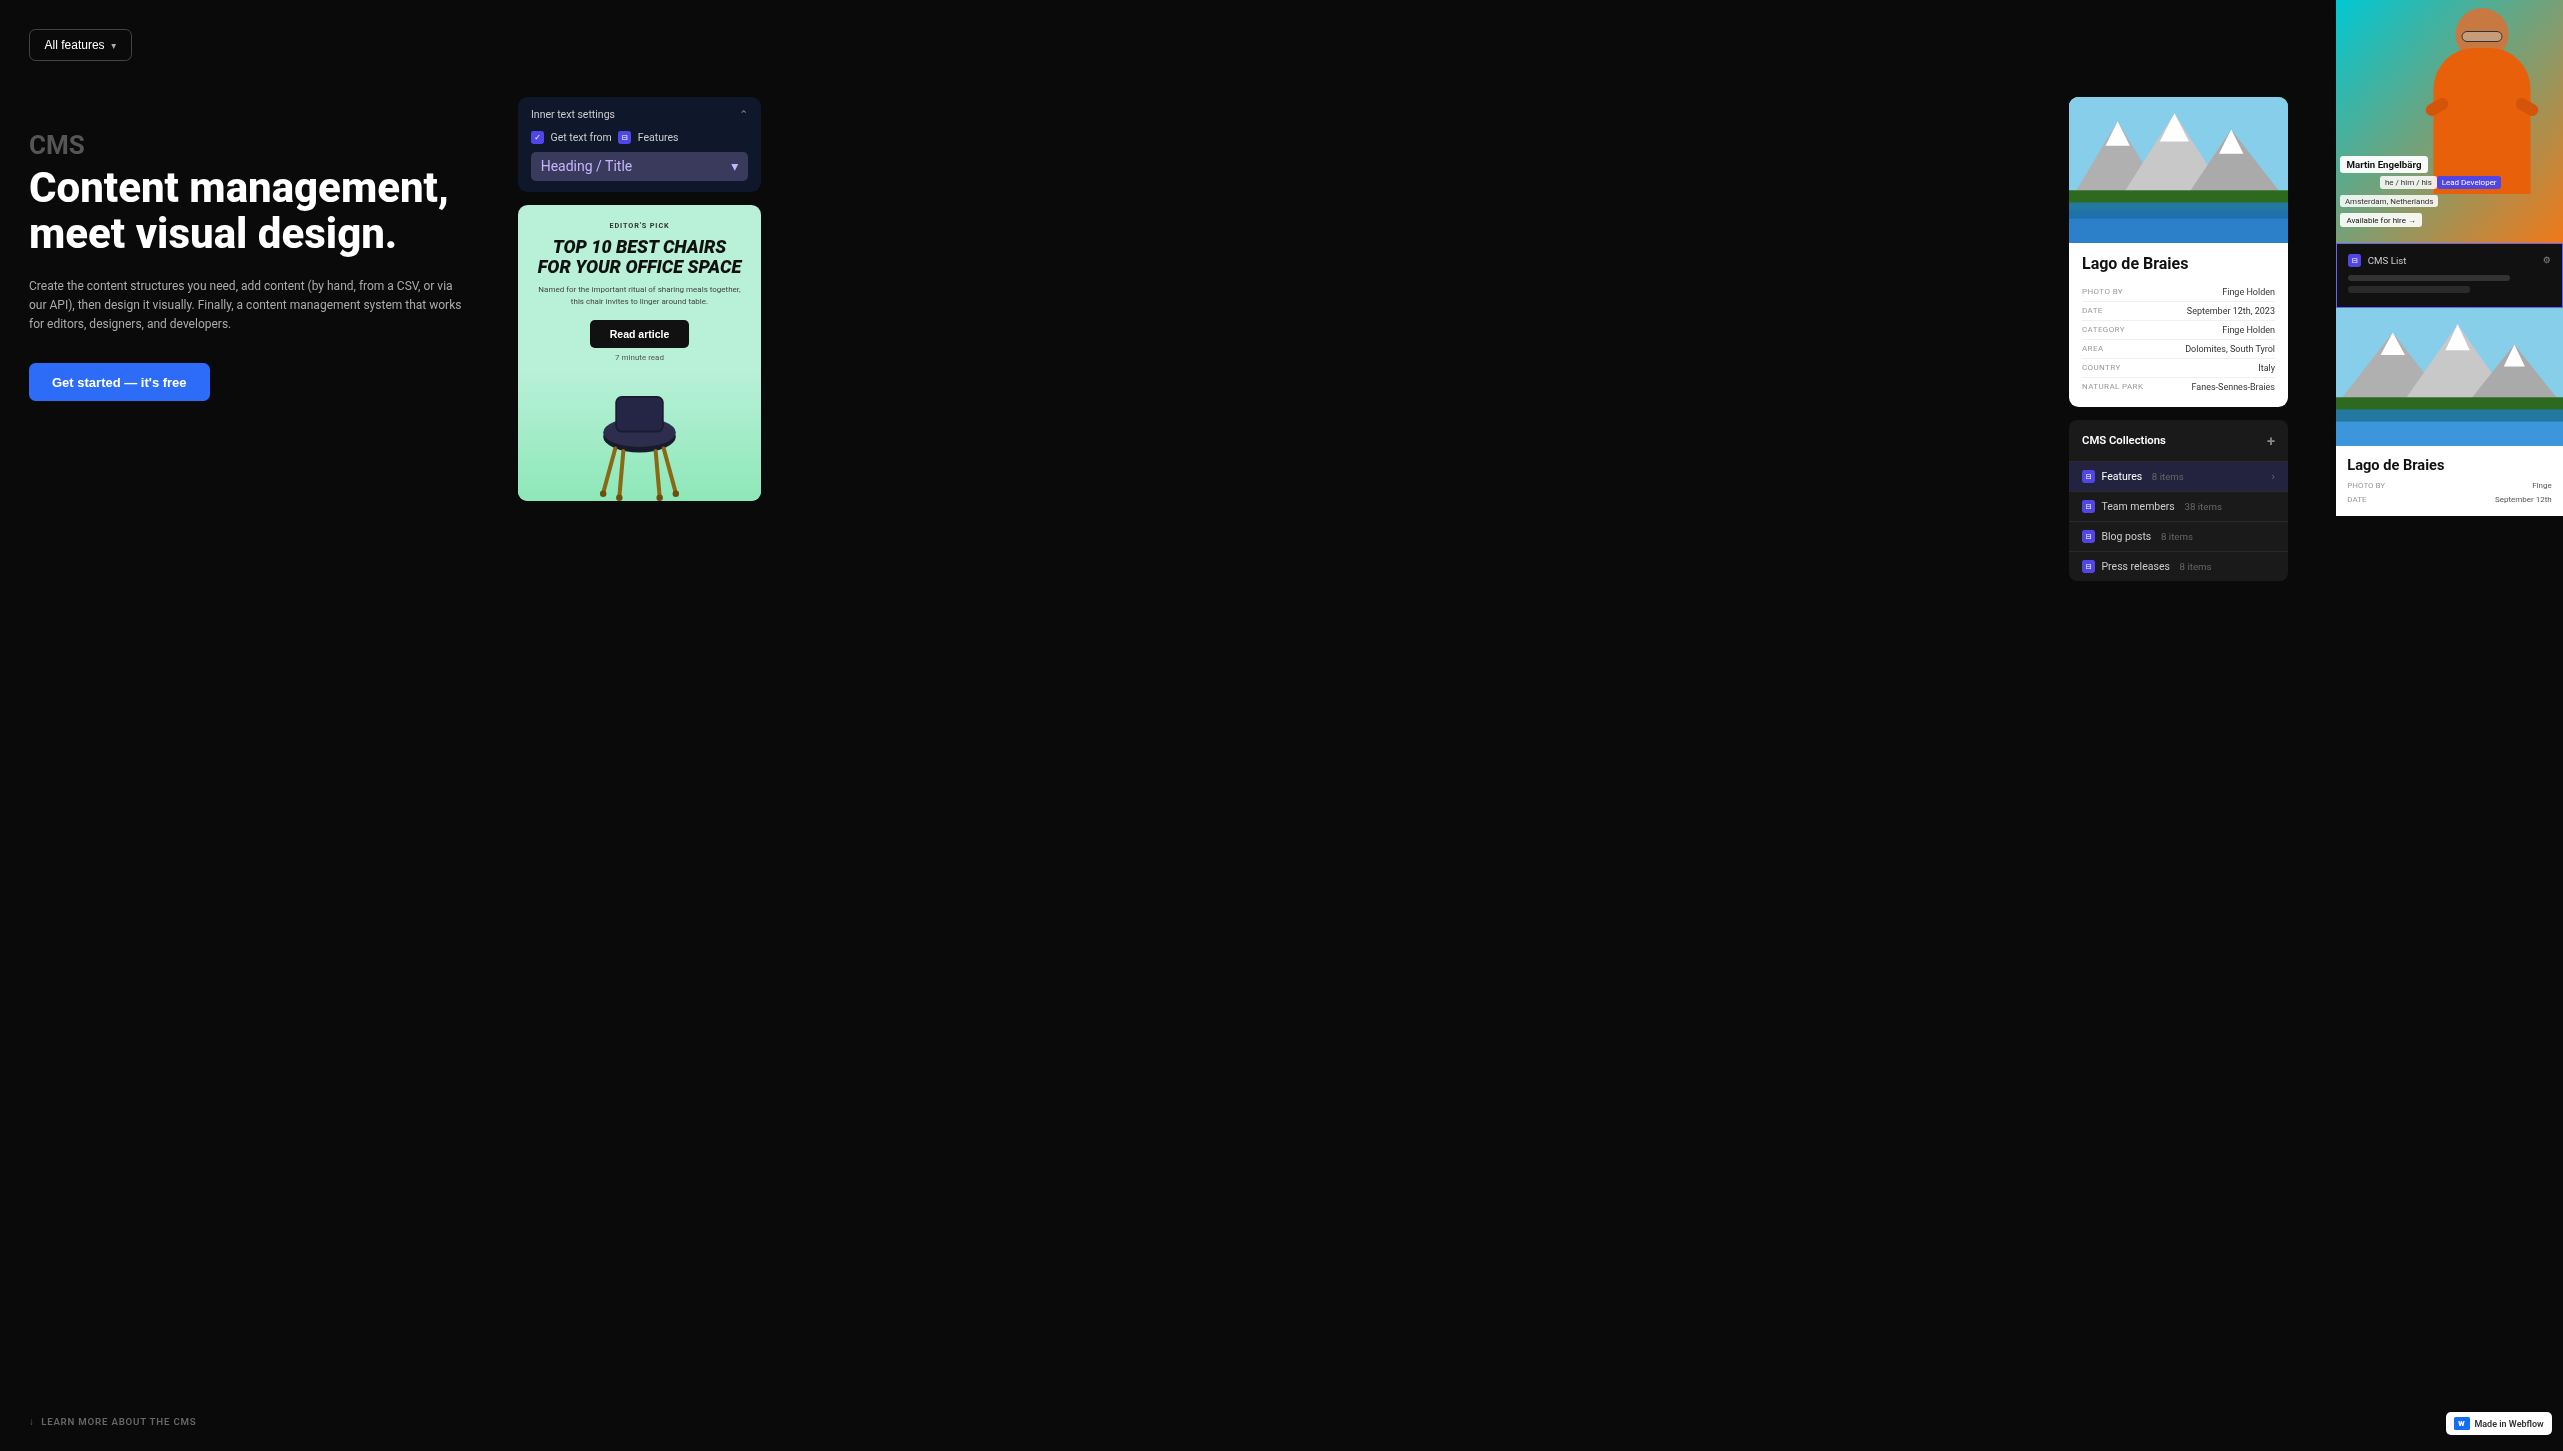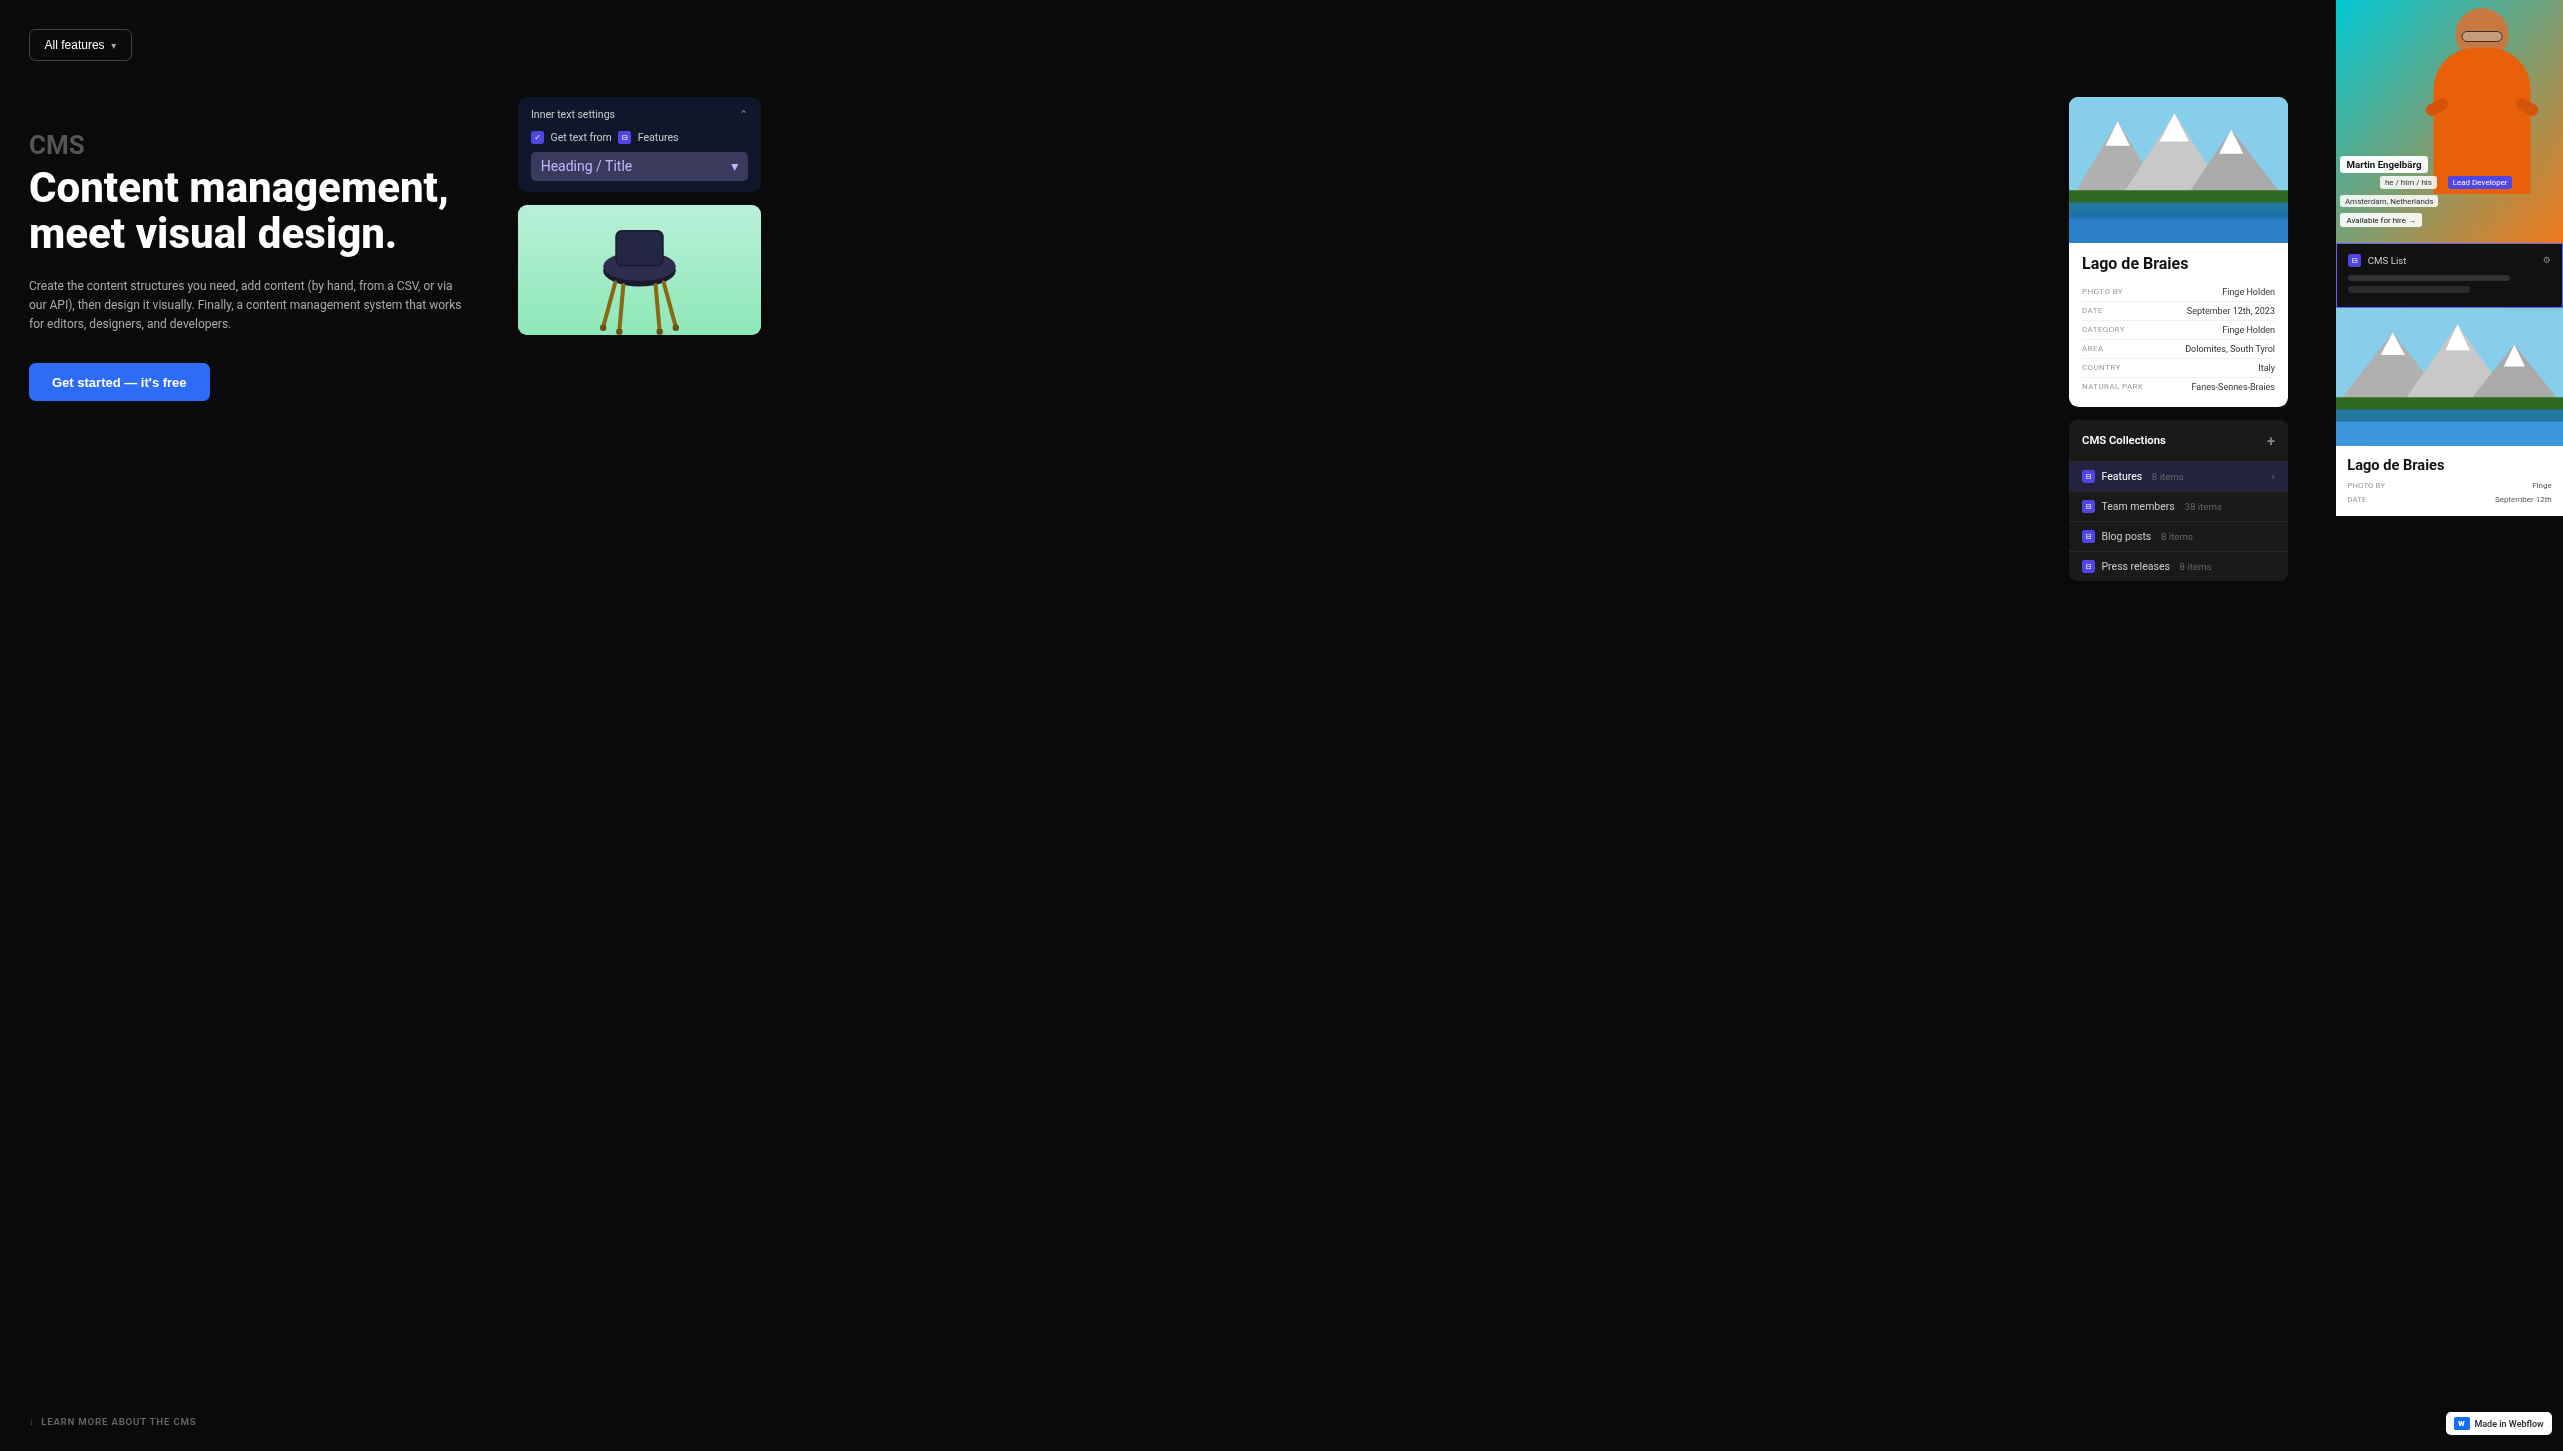--- a/index.html
+++ b/index.html
@@ -334,21 +334,21 @@
       color: #111;
       font-size: 9.7px;
       font-weight: 700;
       padding: 3.2px 6.5px;
       border-radius: 3.2px;
       margin-bottom: 3.2px;
       display: inline-block;
     }
     .profile-badges {
       display: flex;
-      gap: 11px;
+      gap: 0;
       margin-bottom: 3.2px;
       padding-left: 40px;
     }
     .badge-pronoun {
       background: rgba(255,255,255,0.85);
       color: #333;
       font-size: 8px;
       padding: 1.6px 4.9px;
       border-radius: 2.4px;
     }
@@ -487,20 +487,27 @@
       <div class="db-icon">⊟</div>
       <span>Features</span>
     </div>
     <div class="heading-select">
       <span>Heading / Title</span>
       <span>▾</span>
     </div>
   </div>
 
   <div class="article-card">
+    <div class="article-card-inner">
+      <div class="editors-pick">EDITOR'S PICK</div>
+      <div class="article-title">TOP 10 BEST CHAIRS FOR YOUR OFFICE SPACE</div>
+      <p class="article-desc">Named for the important ritual of sharing meals together, this chair invites to linger around table.</p>
+      <button class="read-btn">Read article</button>
+      <div class="minute-read">7 minute read</div>
+    </div>
     <div class="chair-img-placeholder">
 
       <svg class="chair-svg" viewBox="0 0 120 140" xmlns="http://www.w3.org/2000/svg">
 
         <ellipse cx="60" cy="60" rx="45" ry="20" fill="#1a1a2e"></ellipse>
 
         <ellipse cx="60" cy="55" rx="45" ry="18" fill="#2d2d4e"></ellipse>
 
         <rect x="30" y="10" width="60" height="45" rx="8" fill="#1a1a2e"></rect>
         <rect x="32" y="12" width="56" height="41" rx="6" fill="#252545"></rect>

